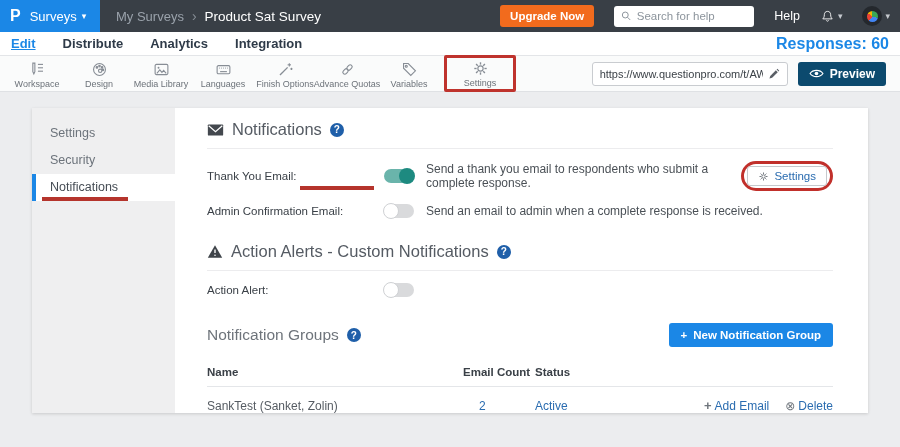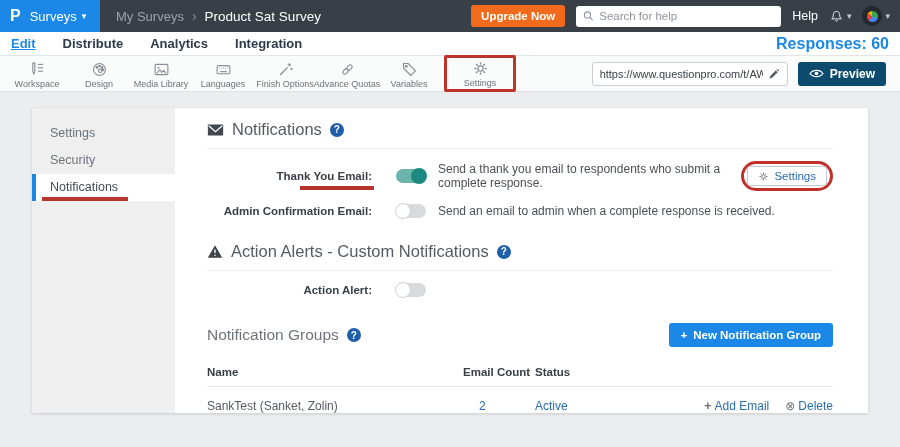--- a/index.html
+++ b/index.html
@@ -9,23 +9,23 @@
   
   .topbar { height: 32px; background: #393f46; display: flex; align-items: center; color: #fff; }
   .logo-block { width: 100px; height: 32px; background: #1b87e6; display: flex; align-items: center; padding: 0 10px; gap: 9px; cursor: pointer; }
   .logo-p { font-weight: bold; font-size: 16px; color: #fff; }
   .app-menu { font-size: 13px; color: #fff; display: flex; align-items: center; gap: 5px; }
   .caret { font-size: 9px; line-height: 1; }
   .breadcrumb { display: flex; align-items: center; gap: 8px; margin-left: 16px; font-size: 13px; }
   .bc-parent { color: #9aa2ab; }
   .bc-sep { color: #868d95; font-size: 14px; }
   .bc-current { color: #ffffff; font-weight: 500; font-size: 13.5px; }
-  .topbar-right { margin-left: auto; display: flex; align-items: center; gap: 11px; padding-right: 10px; }
+  .topbar-right { margin-left: auto; display: flex; align-items: center; gap: 20px; padding-right: 10px; }
   .upgrade-btn { background: #f26b1d; color: #fff; font-size: 11.5px; font-weight: bold; border: none; padding: 5px 10px; border-radius: 3px; cursor: pointer; font-family: inherit; }
-  .search-box { background: #fff; border-radius: 3px; width: 205px; height: 21px; display: flex; align-items: center; padding: 0 7px; gap: 5px; }
+  .search-box { background: #fff; border-radius: 3px; width: 140px; height: 21px; display: flex; align-items: center; padding: 0 7px; gap: 5px; }
   .search-box input { border: none; outline: none; width: 100%; font-size: 11.5px; font-family: inherit; color: #3c4248; background: transparent; }
   .search-box input::placeholder { color: #8c949c; }
   .help-label { font-size: 12.5px; color: #fff; cursor: pointer; }
   .icon-group { display: flex; align-items: center; gap: 3px; cursor: pointer; }
   .avatar { width: 20px; height: 20px; border-radius: 50%; background: #24282d; display: flex; align-items: center; justify-content: center; }
   .avatar-core { width: 11px; height: 11px; border-radius: 50%; background: conic-gradient(#3aa757 0 30%, #4285f4 30% 62%, #ea4335 62% 85%, #f4b400 85% 100%); }
   .caret-dim { color: #c6cacf; }
 
   
   .navrow { height: 24px; background: #fff; border-bottom: 1px solid #e3e5e8; display: flex; align-items: center; padding: 0 11px; gap: 27px; }
@@ -53,21 +53,21 @@
   .side-red-underline { position: absolute; left: 6px; bottom: 0; width: 86px; height: 4px; background: #b5342c; }
 
   .main { flex: 1; padding: 12px 35px 0 32px; overflow: hidden; }
   .sec-head { display: flex; align-items: center; gap: 8px; }
   .sec-title { font-size: 16.5px; color: #555b63; }
   .sec-title.dim { color: #6e747b; font-size: 15.5px; }
   .help-dot { width: 14px; height: 14px; border-radius: 50%; background: #1f5fa9; color: #fff; font-size: 10px; font-weight: bold; display: flex; align-items: center; justify-content: center; cursor: pointer; }
   .divider { border: none; border-top: 1px solid #ececee; margin: 9px 0 12px; }
 
   .toggle-row { display: flex; align-items: center; margin-bottom: 13px; }
-  .row-label { width: 165px; text-align: right; font-size: 11.5px; font-weight: bold; color: #3a4047; margin-right: 24px; position: relative; flex-shrink: 0; }
+  .row-label { width: 165px; font-size: 11.5px; font-weight: normal; color: #3a4047; margin-right: 12px; position: relative; flex-shrink: 0; }
   .label-red-underline { position: absolute; right: -2px; bottom: -8px; width: 74px; height: 4px; background: #b5342c; }
   .toggle { width: 30px; height: 14px; border-radius: 8px; position: relative; cursor: pointer; flex-shrink: 0; }
   .toggle.on { background: #6ab4ab; }
   .toggle.on .knob { position: absolute; right: -1px; top: -1px; width: 16px; height: 16px; border-radius: 50%; background: #1d8a80; }
   .toggle.off { background: #d9dadc; }
   .toggle.off .knob { position: absolute; left: -1px; top: -1px; width: 16px; height: 16px; border-radius: 50%; background: #fff; border: 1px solid #cfd1d4; }
   .row-desc { font-size: 12px; color: #4a5056; margin-left: 12px; }
   .red-ring { border: 3px solid #c1302b; border-radius: 15px; padding: 2px 3px; margin-left: 12px; display: inline-flex; }
   .settings-btn { border: 1px solid #c6c9cd; background: #fff; border-radius: 3px; padding: 3px 10px; font-size: 11.5px; color: #2a6cb0; display: flex; align-items: center; gap: 5px; cursor: pointer; font-family: inherit; }
   .settings-btn svg { stroke: #6f757c; }

